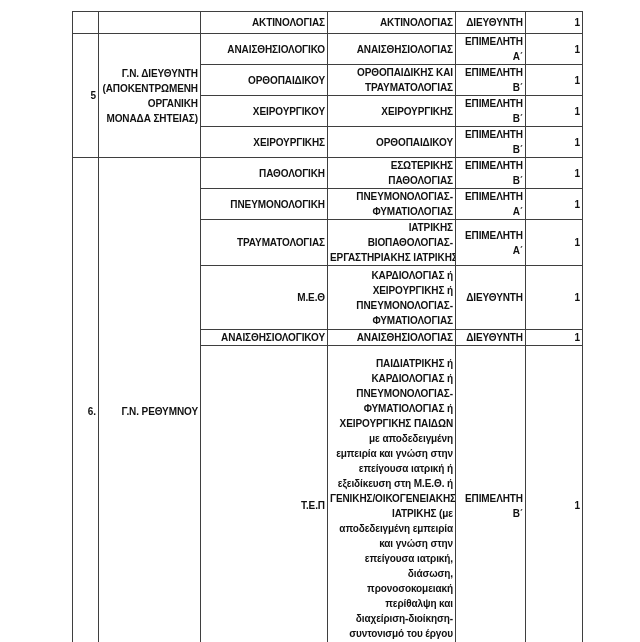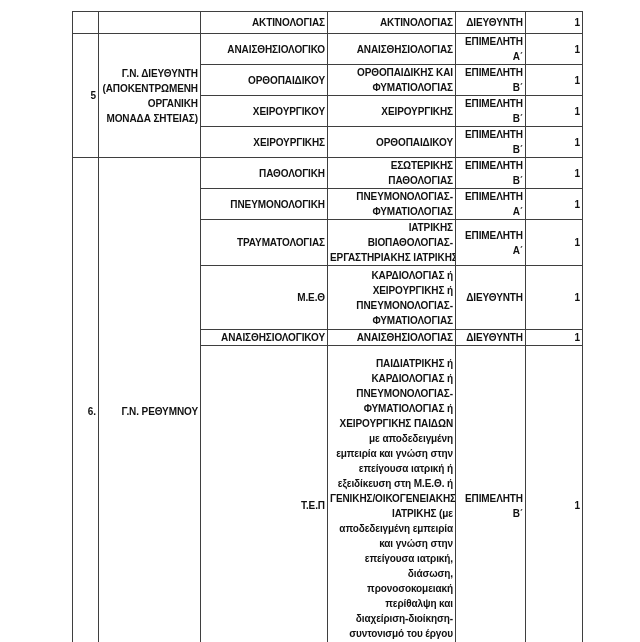--- a/index.html
+++ b/index.html
@@ -75,21 +75,21 @@
 ΜΟΝΑΔΑ ΣΗΤΕΙΑΣ)</td>
         <td class="cell-department">ΑΝΑΙΣΘΗΣΙΟΛΟΓΙΚΟ</td>
         <td class="cell-specialty">ΑΝΑΙΣΘΗΣΙΟΛΟΓΙΑΣ</td>
         <td class="cell-grade">ΕΠΙΜΕΛΗΤΗ
 Α΄</td>
         <td class="cell-count">1</td>
       </tr>
       <tr class="h30">
         <td class="cell-department">ΟΡΘΟΠΑΙΔΙΚΟΥ</td>
         <td class="cell-specialty">ΟΡΘΟΠΑΙΔΙΚΗΣ ΚΑΙ
-ΦΥΜΑΤΙΟΛΟΓΙΑΣ</td>
+ΤΡΑΥΜΑΤΟΛΟΓΙΑΣ</td>
         <td class="cell-grade">ΕΠΙΜΕΛΗΤΗ
 Β΄</td>
         <td class="cell-count">1</td>
       </tr>
       <tr class="h30">
         <td class="cell-department">ΧΕΙΡΟΥΡΓΙΚΟΥ</td>
         <td class="cell-specialty">ΧΕΙΡΟΥΡΓΙΚΗΣ</td>
         <td class="cell-grade">ΕΠΙΜΕΛΗΤΗ
 Β΄</td>
         <td class="cell-count">1</td>

